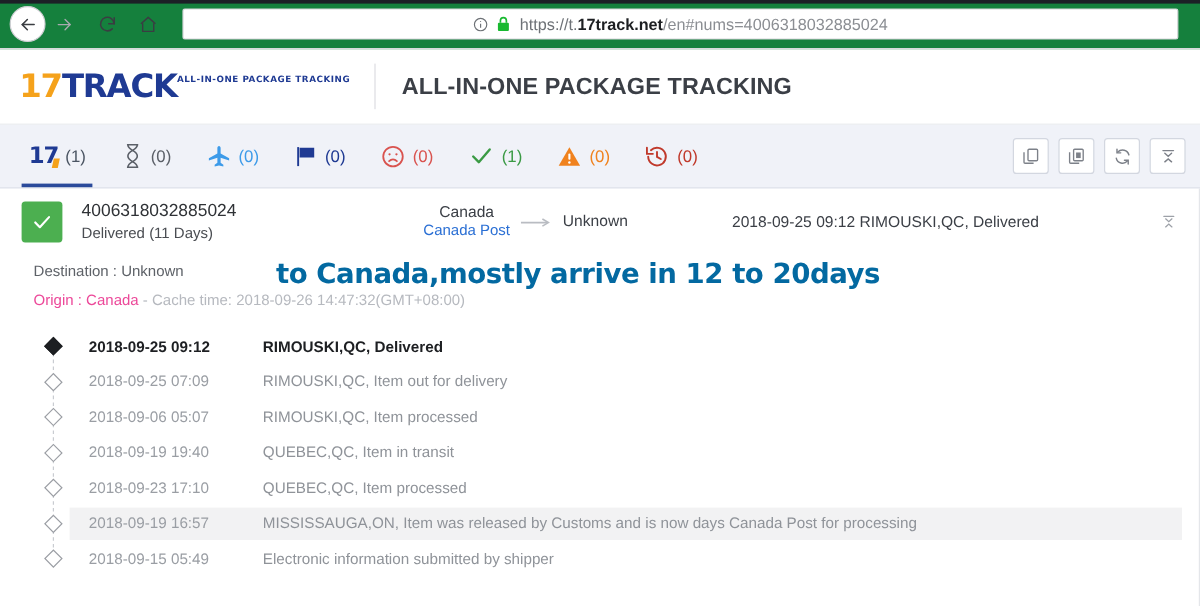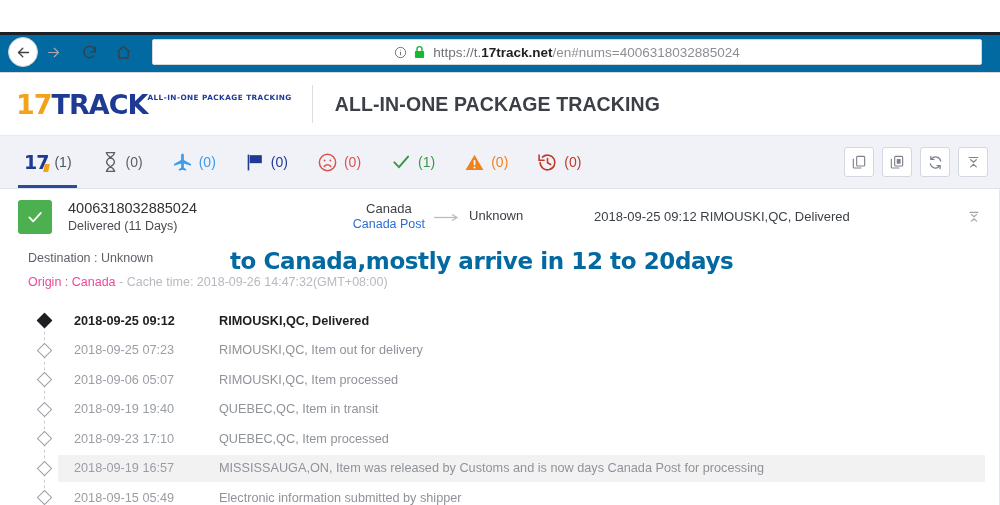--- a/index.html
+++ b/index.html
@@ -6,27 +6,26 @@
   html, body {
     width: 1000px; height: 505px;
     font-family: "Liberation Sans", sans-serif;
     background: #ffffff;
     overflow: hidden;
   }
 
   
   #browser-chrome {
     height: 41px;
-    background: #0369a1;
+    background: #15803d;
     border-bottom: 1px solid #d8d8dc;
     display: flex;
     align-items: center;
     padding: 0 8px;
     position: relative;
-    margin-top: 32px;
   }
   #browser-chrome::before {
     content: "";
     position: absolute;
     top: 0; left: 0; right: 0;
     height: 3px;
     background: #1c1f26;
   }
   .nav-btn {
     width: 30px; height: 30px;
@@ -205,21 +204,21 @@
     width: 240px;
     justify-content: center;
   }
   .route-col { text-align: center; line-height: 1.25; }
   .route-country { font-size: 13px; color: #3b3f46; }
   .route-carrier { font-size: 12.5px; color: #2a6fd4; cursor: pointer; }
   .route-arrow { color: #b9bcc2; display: flex; align-items: center; }
   #last-event {
     font-size: 13px;
     color: #3b3f46;
-    margin-left: 36px;
+    margin-left: 52px;
     white-space: nowrap;
   }
   #collapse-icon {
     margin-left: auto;
     color: #9da1a8;
     display: flex;
     align-items: center;
     cursor: pointer;
     padding-right: 4px;
   }
@@ -534,21 +533,21 @@
   <div id="timeline">
       <div class="event-row current">
         <span class="marker"></span>
         <span class="connector"></span>
         <span class="event-time">2018-09-25 09:12</span>
         <span class="event-desc">RIMOUSKI,QC, Delivered</span>
       </div>
       <div class="event-row">
         <span class="marker"></span>
         <span class="connector"></span>
-        <span class="event-time">2018-09-25 07:23</span>
+        <span class="event-time">2018-09-25 07:09</span>
         <span class="event-desc">RIMOUSKI,QC, Item out for delivery</span>
       </div>
       <div class="event-row">
         <span class="marker"></span>
         <span class="connector"></span>
         <span class="event-time">2018-09-06 05:07</span>
         <span class="event-desc">RIMOUSKI,QC, Item processed</span>
       </div>
       <div class="event-row">
         <span class="marker"></span>

